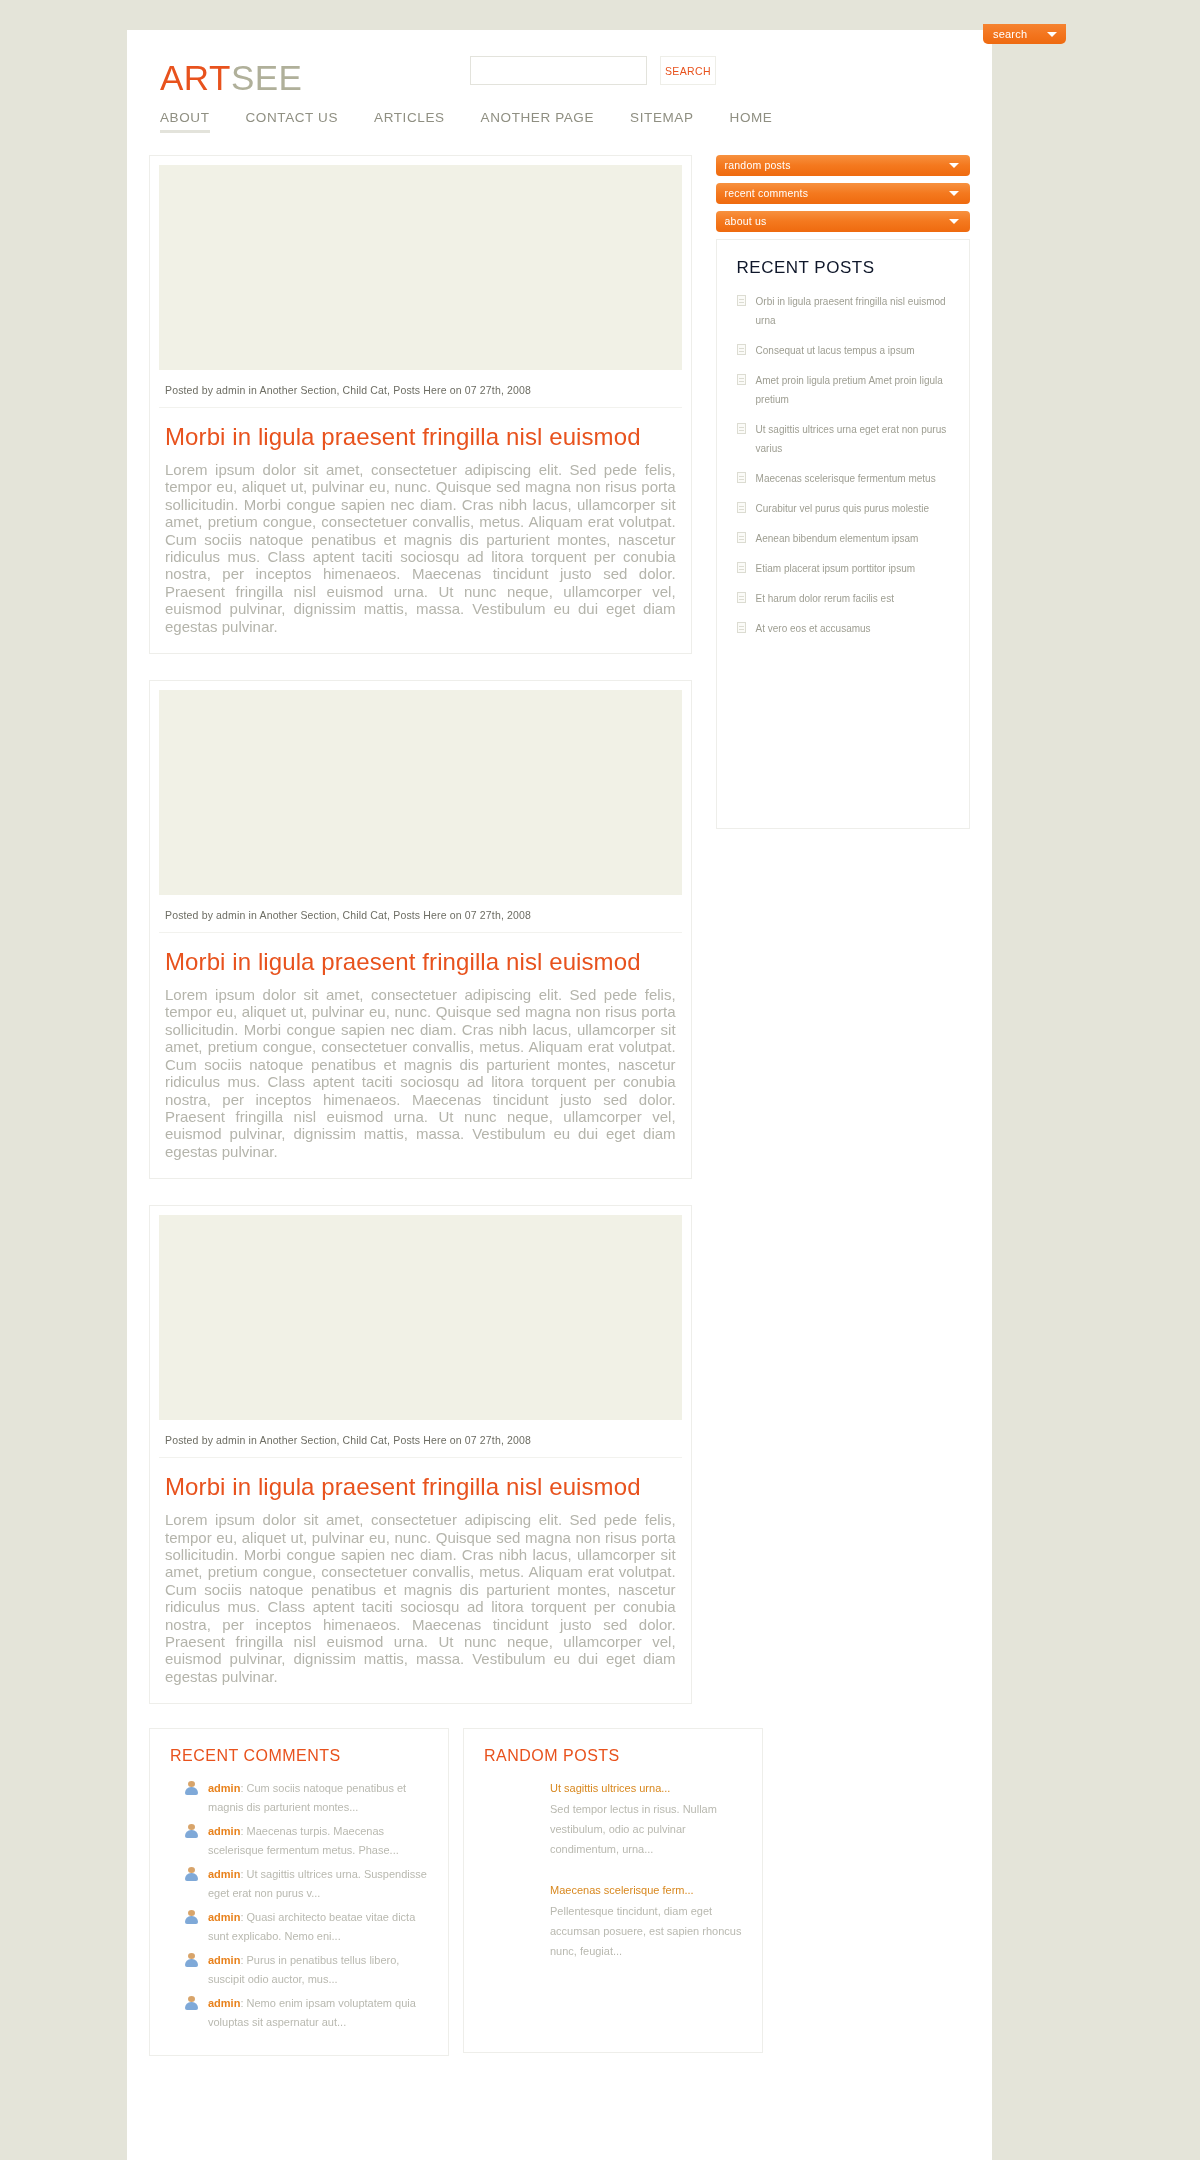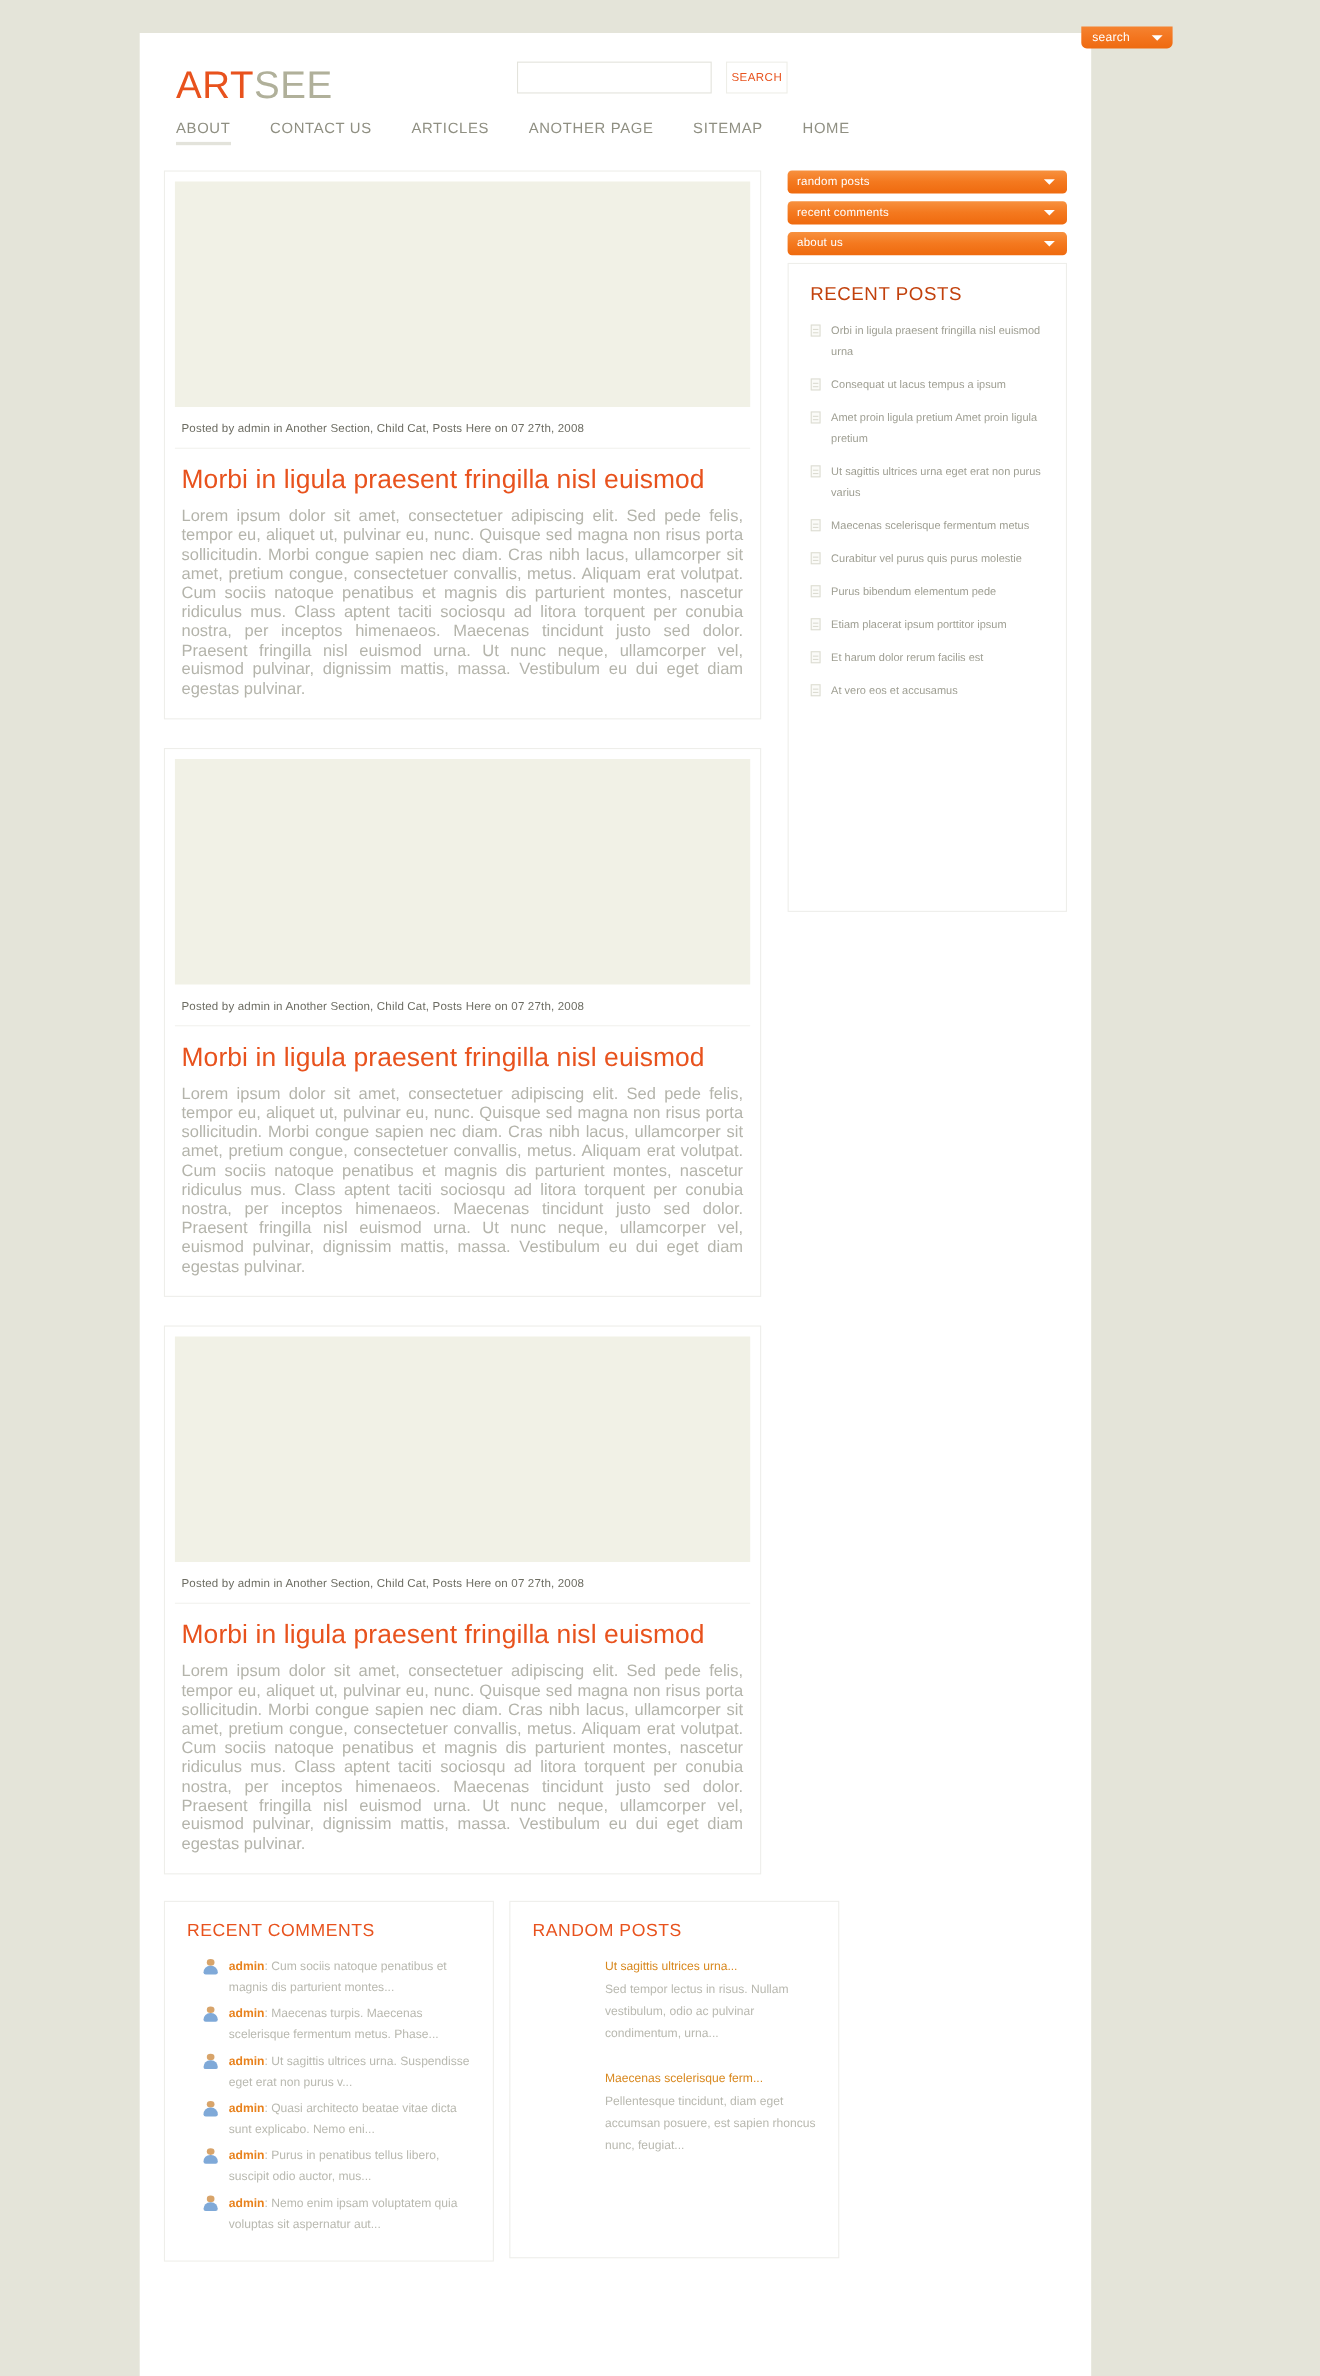--- a/index.html
+++ b/index.html
@@ -191,21 +191,21 @@
     border-top: 5px solid #ffffff;
   }
 
   .side-box {
     border: 1px solid #eeeeea;
     background: #ffffff;
     padding: 16px 16px 20px 16px;
     min-height: 590px;
   }
   .side-title {
-    color: #c2410c;
+    color: #0f172a;
     font-size: 17px;
     font-weight: normal;
     letter-spacing: .5px;
     margin: 2px 0 14px 4px;
   }
   .side-list { list-style: none; }
   .side-list li {
     display: flex;
     align-items: flex-start;
     margin-bottom: 11px;
@@ -408,21 +408,21 @@
           <li>
             <span class="doc-icon"></span>
             <a href="#">Maecenas scelerisque fermentum metus</a>
           </li>
           <li>
             <span class="doc-icon"></span>
             <a href="#">Curabitur vel purus quis purus molestie</a>
           </li>
           <li>
             <span class="doc-icon"></span>
-            <a href="#">Purus bibendum elementum pede</a>
+            <a href="#">Aenean bibendum elementum ipsam</a>
           </li>
           <li>
             <span class="doc-icon"></span>
             <a href="#">Etiam placerat ipsum porttitor ipsum</a>
           </li>
           <li>
             <span class="doc-icon"></span>
             <a href="#">Et harum dolor rerum facilis est</a>
           </li>
           <li>

